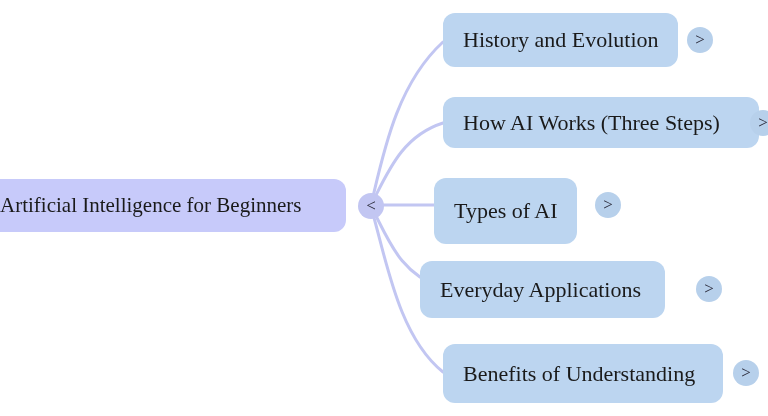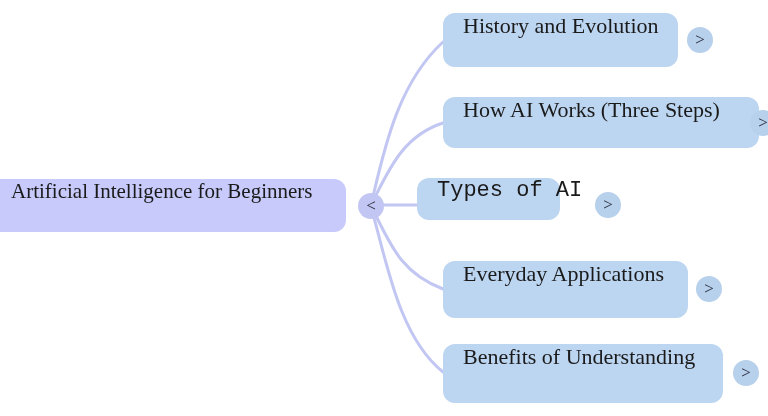--- a/index.html
+++ b/index.html
@@ -18,44 +18,44 @@
   }
   .links path {
     fill: none;
     stroke: #c2c6f2;
     stroke-width: 3;
     stroke-linecap: round;
   }
   .node {
     position: absolute;
     display: flex;
-    align-items: flex-start;
+    align-items: center;
     box-sizing: border-box;
     color: #1a1a1a;
     white-space: nowrap;
     cursor: pointer;
   }
   .node.root {
     left: 0; top: 179px;
     width: 346px; height: 53px;
     background: #c7cafa;
     border-radius: 0 12px 12px 0;
-    padding-left: 11px;
+    padding-left: 0;
     font-size: 21px;
   }
   .node.child {
     background: #bcd5f0;
     border-radius: 12px;
     padding-left: 20px;
     font-size: 22px;
   }
   .n1 { left: 443px; top: 13px;  width: 235px; height: 54px; }
   .n2 { left: 443px; top: 97px;  width: 316px; height: 51px; }
-  .n3 { left: 417px; top: 178px; width: 143px; height: 42px; font-family: Liberation Mono, monospace; }
-  .n4 { left: 443px; top: 261px; width: 245px; height: 57px; }
+  .n3 { left: 434px; top: 178px; width: 143px; height: 66px; }
+  .n4 { left: 420px; top: 261px; width: 245px; height: 57px; }
   .n5 { left: 443px; top: 344px; width: 280px; height: 59px; }
   .toggle {
     position: absolute;
     width: 26px; height: 26px;
     border-radius: 50%;
     display: flex;
     align-items: center;
     justify-content: center;
     font-size: 17px;
     color: #2a2a3a;

